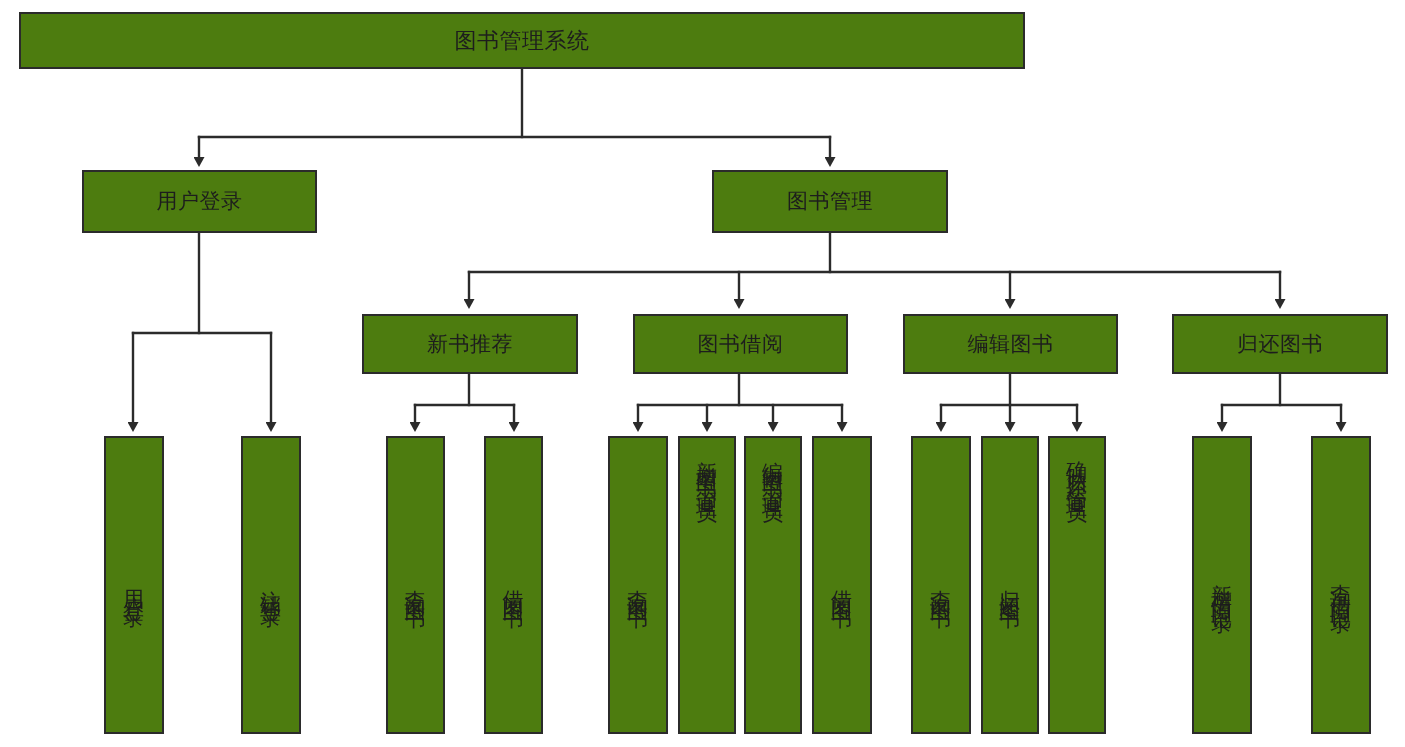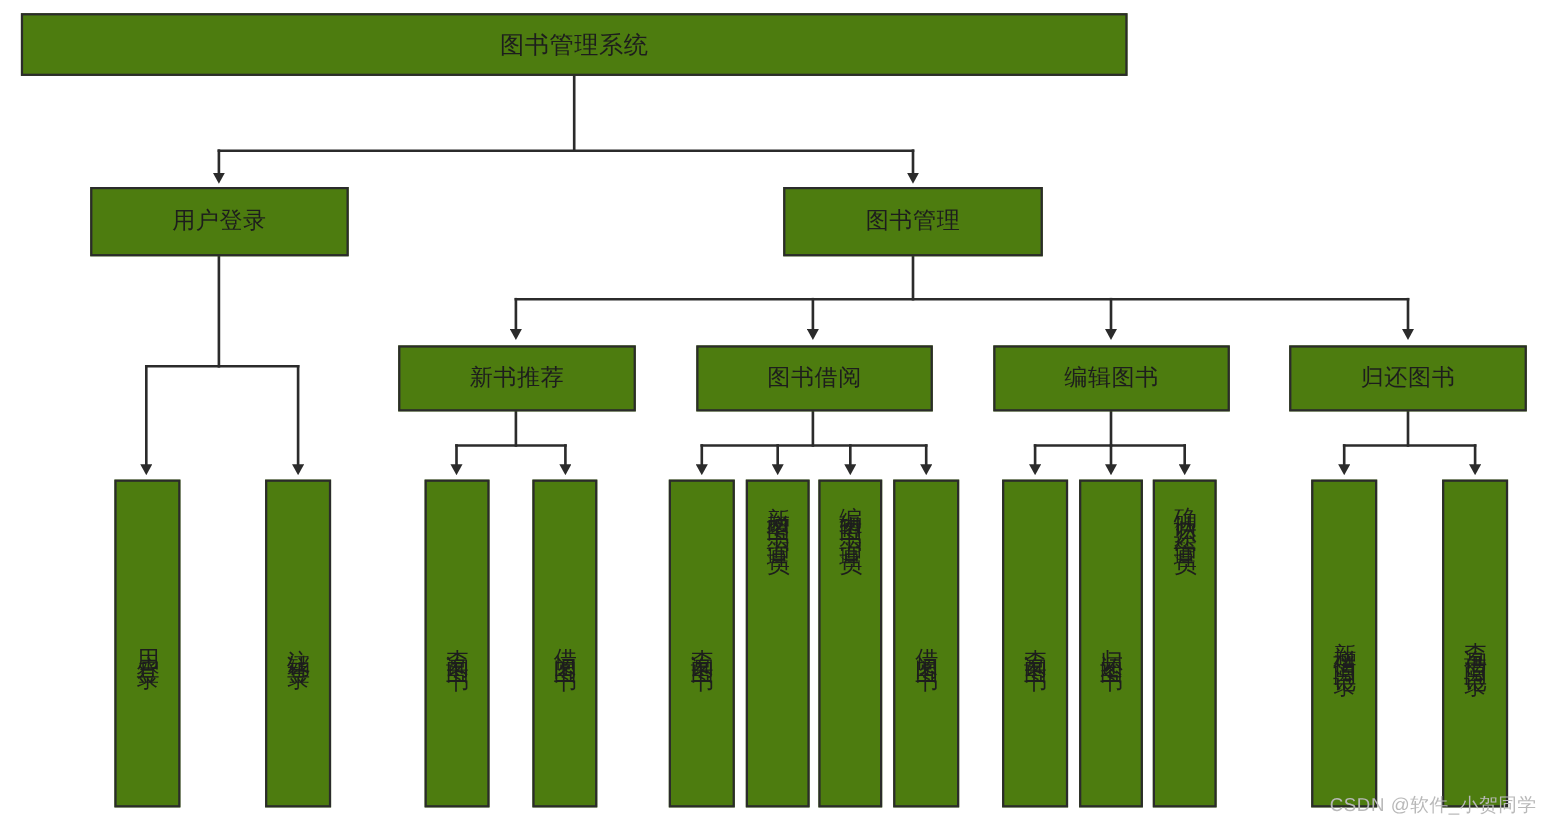--- a/index.html
+++ b/index.html
@@ -190,15 +190,14 @@
     <span class="label-v">确认归还（管理员）</span>
   </div>
 
   <div class="node leaf center-v" style="left:1192px; top:436px; width:60px; height:298px;">
     <span class="label-v">新增借阅记录</span>
   </div>
   <div class="node leaf center-v" style="left:1311px; top:436px; width:60px; height:298px;">
     <span class="label-v">查询借阅记录</span>
   </div>
 
-  <div class="watermark">CSDN @软件_小贺同学</div>
 
 </div>
 
 </body></html>

